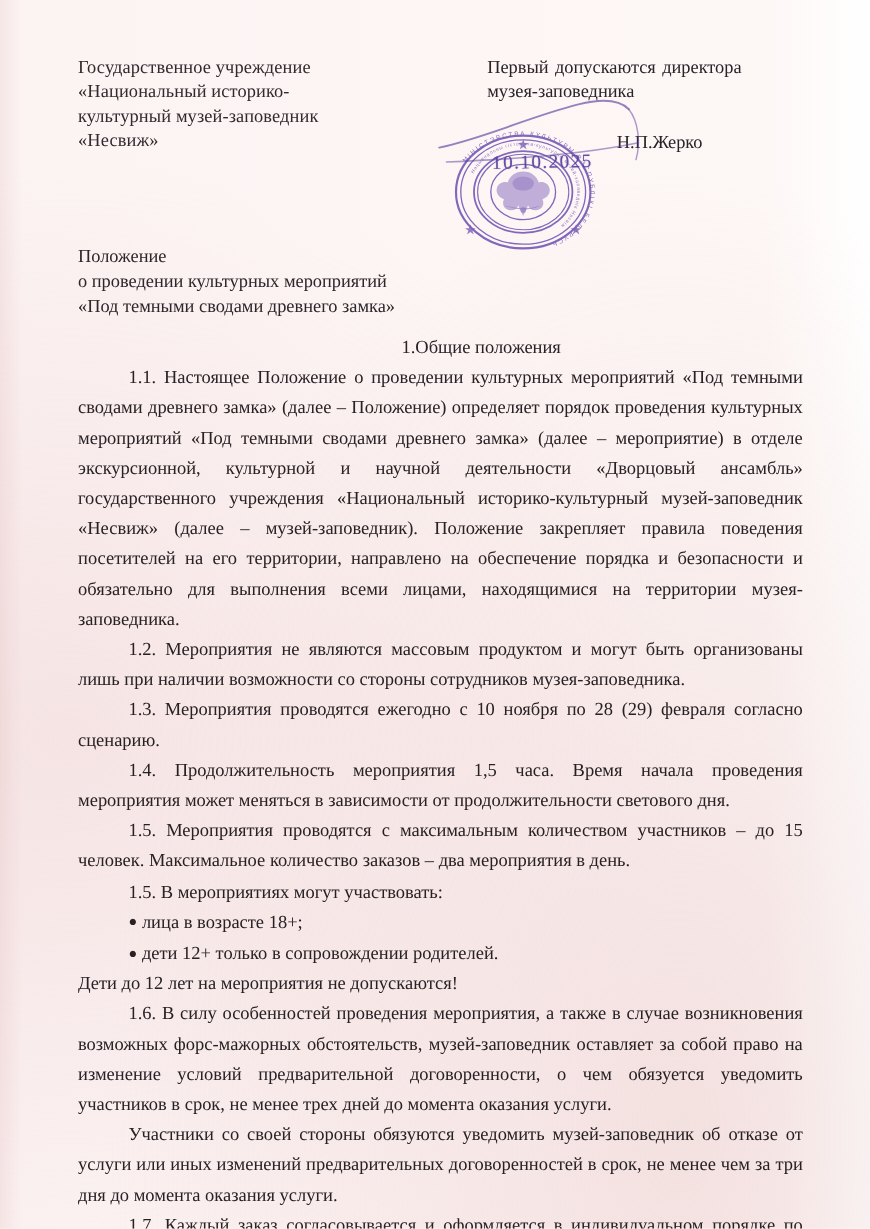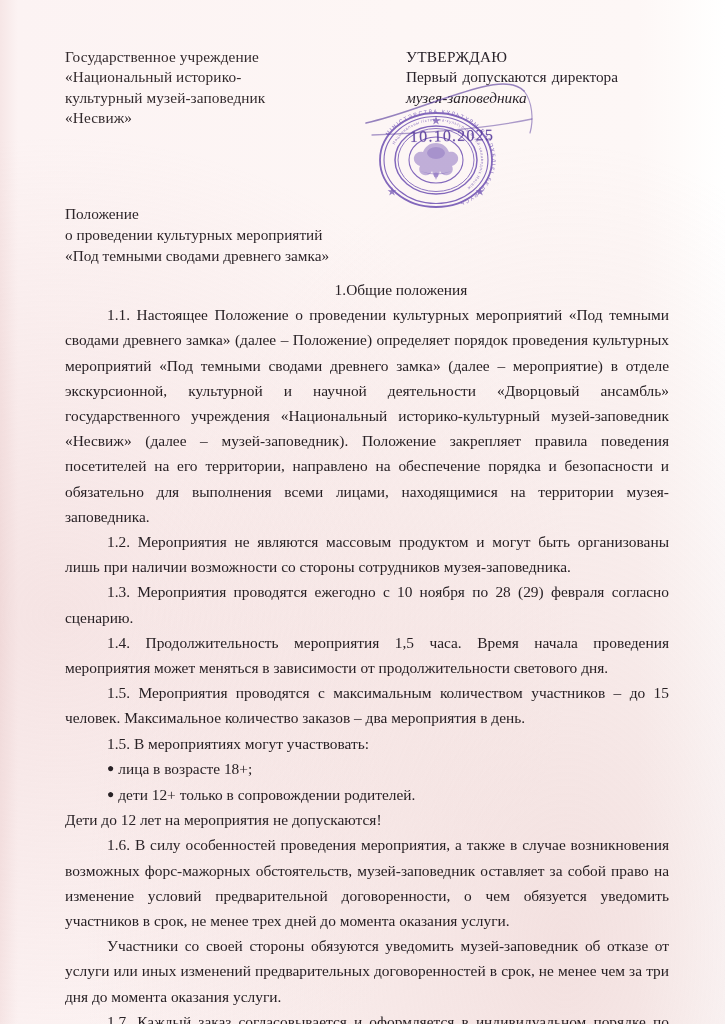--- a/index.html
+++ b/index.html
@@ -57,21 +57,21 @@
     color: #29232a;
     position: relative;
     z-index: 3;
   }
   .approve-title { letter-spacing: 0.3px; }
   .approve-role {
     text-align: justify;
     text-align-last: left;
     word-spacing: 1.5px;
   }
-  .approve-unit { white-space: nowrap; font-style: italic; }
+  .approve-unit { white-space: nowrap; }
   .signer {
     margin-top: 21px;
     padding-left: 108px;
     font-size: 15.3px;
     white-space: nowrap;
   }
   .stamp-date {
     position: absolute;
     left: 4px;
     top: 79px;
@@ -148,23 +148,23 @@
   <div class="header">
 
     <div class="org-block">
       <div>Государственное учреждение</div>
       <div>«Национальный историко-</div>
       <div>культурный музей-заповедник</div>
       <div>«Несвиж»</div>
     </div>
 
     <div class="approve-block">
-      <div class="approve-title">УТВЕРЖДАЮ</div>
       <div class="approve-role">Первый допускаются директора</div>
       <div class="approve-unit">музея-заповедника</div>
+      <div class="signer">Н.П.Жерко</div>
       <div class="stamp-date">10.10.2025</div>
 
       <svg class="sig-stroke" width="250" height="80" viewBox="0 0 250 80" style="left:-42px; top:24px;">
         <path d="M2 52 C 40 44, 78 26, 118 16 C 138 11, 152 12, 160 20" fill="none" stroke="#5b3f9e" stroke-width="1.6" stroke-linecap="round" opacity="0.75"></path>
         <path d="M8 64 C 60 62, 120 58, 168 48" fill="none" stroke="#5b3f9e" stroke-width="1.3" stroke-linecap="round" opacity="0.6"></path>
         <path d="M160 20 C 168 30, 170 48, 166 62" fill="none" stroke="#5b3f9e" stroke-width="1.2" stroke-linecap="round" opacity="0.6"></path>
       </svg>
     </div>
   </div>
 

